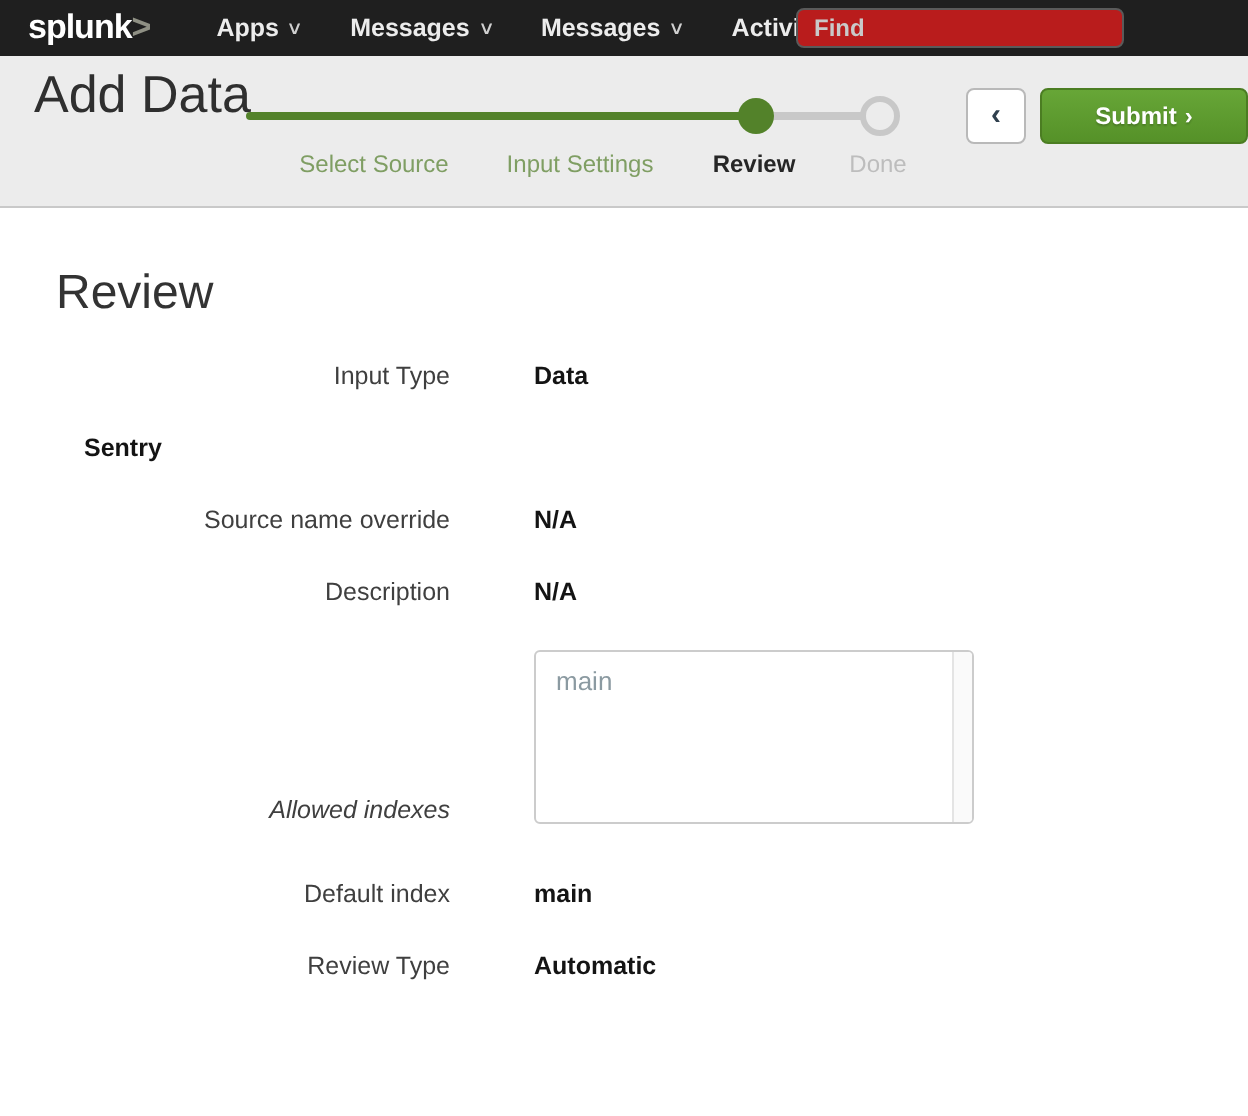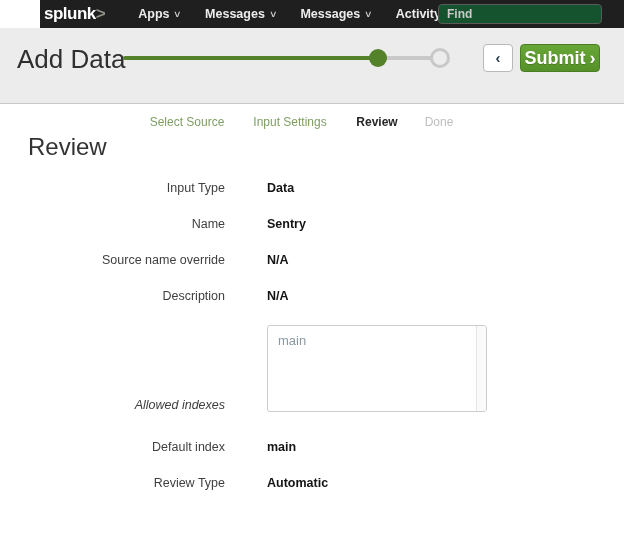--- a/index.html
+++ b/index.html
@@ -11,22 +11,21 @@
     position:relative;
   }
 
   
   .topbar {
     position:relative;
     height:28px;
     background:#1f1f1f;
     display:flex;
     align-items:center;
-    padding-left:4px;
-    margin-left:40px;
+    padding-left:14px;
   }
   .logo {
     font-size:17px;
     font-weight:bold;
     color:#ffffff;
     letter-spacing:-0.5px;
     cursor:pointer;
     line-height:28px;
   }
   .logo .logo-mark { color:#8f9084; font-weight:bold; }
@@ -45,42 +44,42 @@
     margin-left:5px;
     font-size:9px;
     color:#d0d0d0;
     font-weight:normal;
     transform:scaleX(1.3);
   }
   .find {
     position:absolute;
     left:398px; top:4px;
     width:164px; height:20px;
-    background:#14532d;
+    background:#b91c1c;
     border:1px solid #5a5a5a;
     border-radius:4px;
     color:#e8e8e8;
     font-family:"Liberation Sans", sans-serif;
     font-size:12px;
     font-weight:bold;
     padding:0 8px;
     outline:none;
   }
   .find::placeholder { color:#c9c9c9; opacity:1; }
 
   
   .page-header {
     position:relative;
     height:76px;
     background:#ececec;
     border-bottom:1px solid #c9c9c9;
   }
   .page-title {
     position:absolute;
-    left:17px; top:16px;
+    left:17px; top:4px;
     font-size:26px;
     font-weight:400;
     color:#2f2f2f;
   }
   .line { position:absolute; height:4px; border-radius:2px; top:28px; }
   .line-complete { left:123px; width:255px; background:#53822a; }
   .line-remaining { left:378px; width:62px; background:#c8c8c8; }
   .dot {
     position:absolute; left:369px; top:21px;
     width:18px; height:18px; border-radius:50%;
@@ -91,21 +90,20 @@
     width:20px; height:20px; border-radius:50%;
     background:#ececec;
     border:3px solid #c8c8c8;
   }
   .step-label {
     position:absolute;
     top:47px;
     transform:translateX(-50%);
     font-size:12px;
     white-space:nowrap;
-    margin-top:40px;
   }
   .step-complete { color:#7f9e63; }
   .step-current { color:#262626; font-weight:bold; }
   .step-upcoming { color:#bdbdbd;text-align:center; }
   .sl0 { left:187px; } .sl1 { left:290px; } .sl2 { left:377px; } .sl3 { left:439px; }
 
   .back-button {
     position:absolute;
     left:483px; top:16px;
     width:30px; height:28px;
@@ -114,27 +112,27 @@
     border-radius:4px;
     font-size:15px;
     font-weight:bold;
     color:#30404e;
     cursor:pointer;
     line-height:24px;
   }
   .submit-button {
     position:absolute;
     left:520px; top:16px;
-    width:80px; height:28px;
+    width:104px; height:28px;
     background:linear-gradient(#67a637,#559128);
     border:1px solid #4b7d22;
     border-radius:4px;
     color:#ffffff;
     font-family:"Liberation Sans", sans-serif;
-    font-size:18px;
+    font-size:12px;
     font-weight:bold;
     cursor:pointer;
     text-shadow:0 1px 1px rgba(0,0,0,0.2);
   }
   .submit-button .chev-r { margin-left:4px; font-weight:bold; }
 
   
   .content { padding-top:29px; }
   .review-heading {
     margin:0 0 20px 28px;
@@ -235,21 +233,20 @@
 
 <main class="content">
   <h2 class="review-heading">Review</h2>
 
   <div class="field-row">
     <div class="field-label">Input Type</div>
     <div class="field-value">Data</div>
   </div>
 
   <div class="field-row">
-    <div class="field-label">Name</div>
     <div class="field-value">Sentry</div>
   </div>
 
   <div class="field-row">
     <div class="field-label">Source name override</div>
     <div class="field-value">N/A</div>
   </div>
 
   <div class="field-row">
     <div class="field-label">Description</div>

